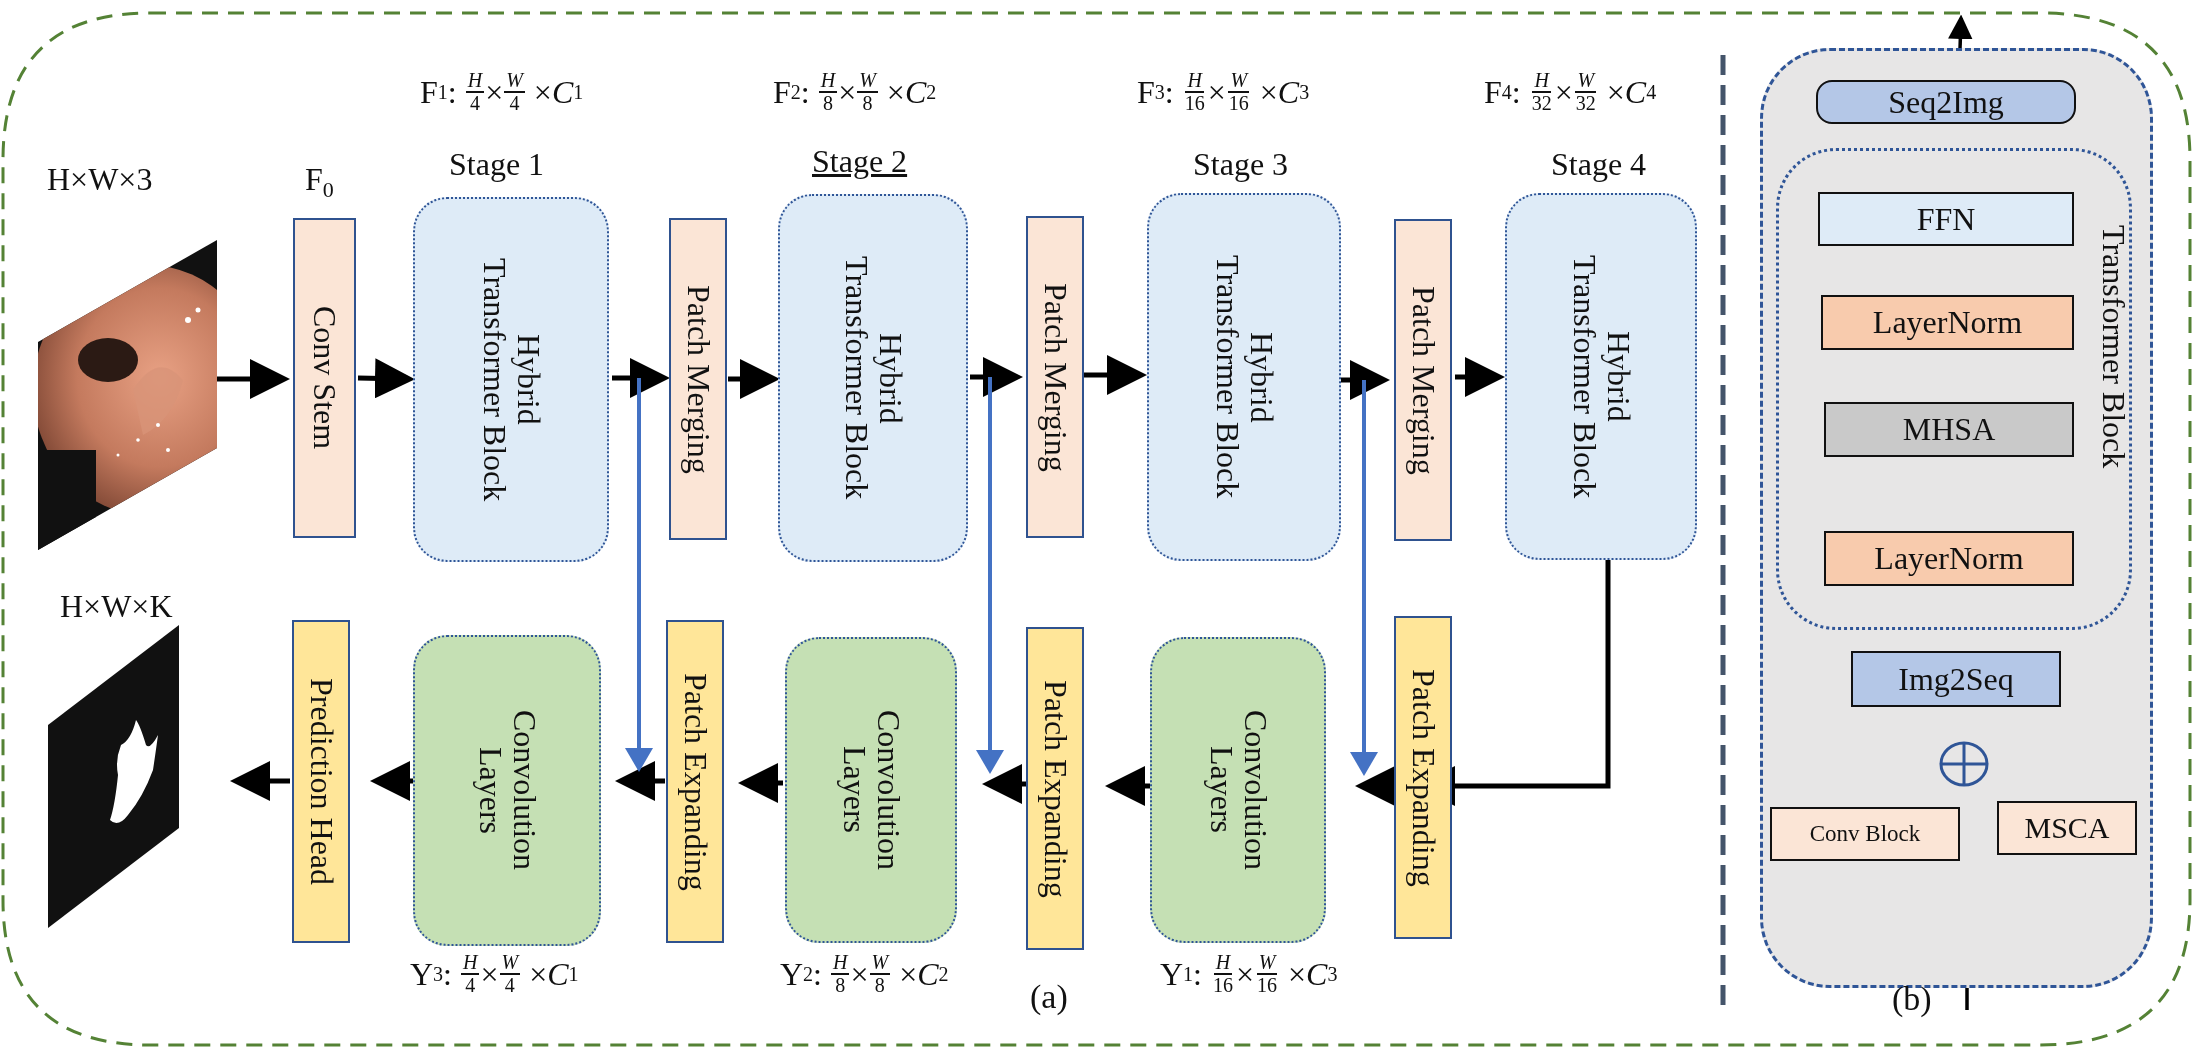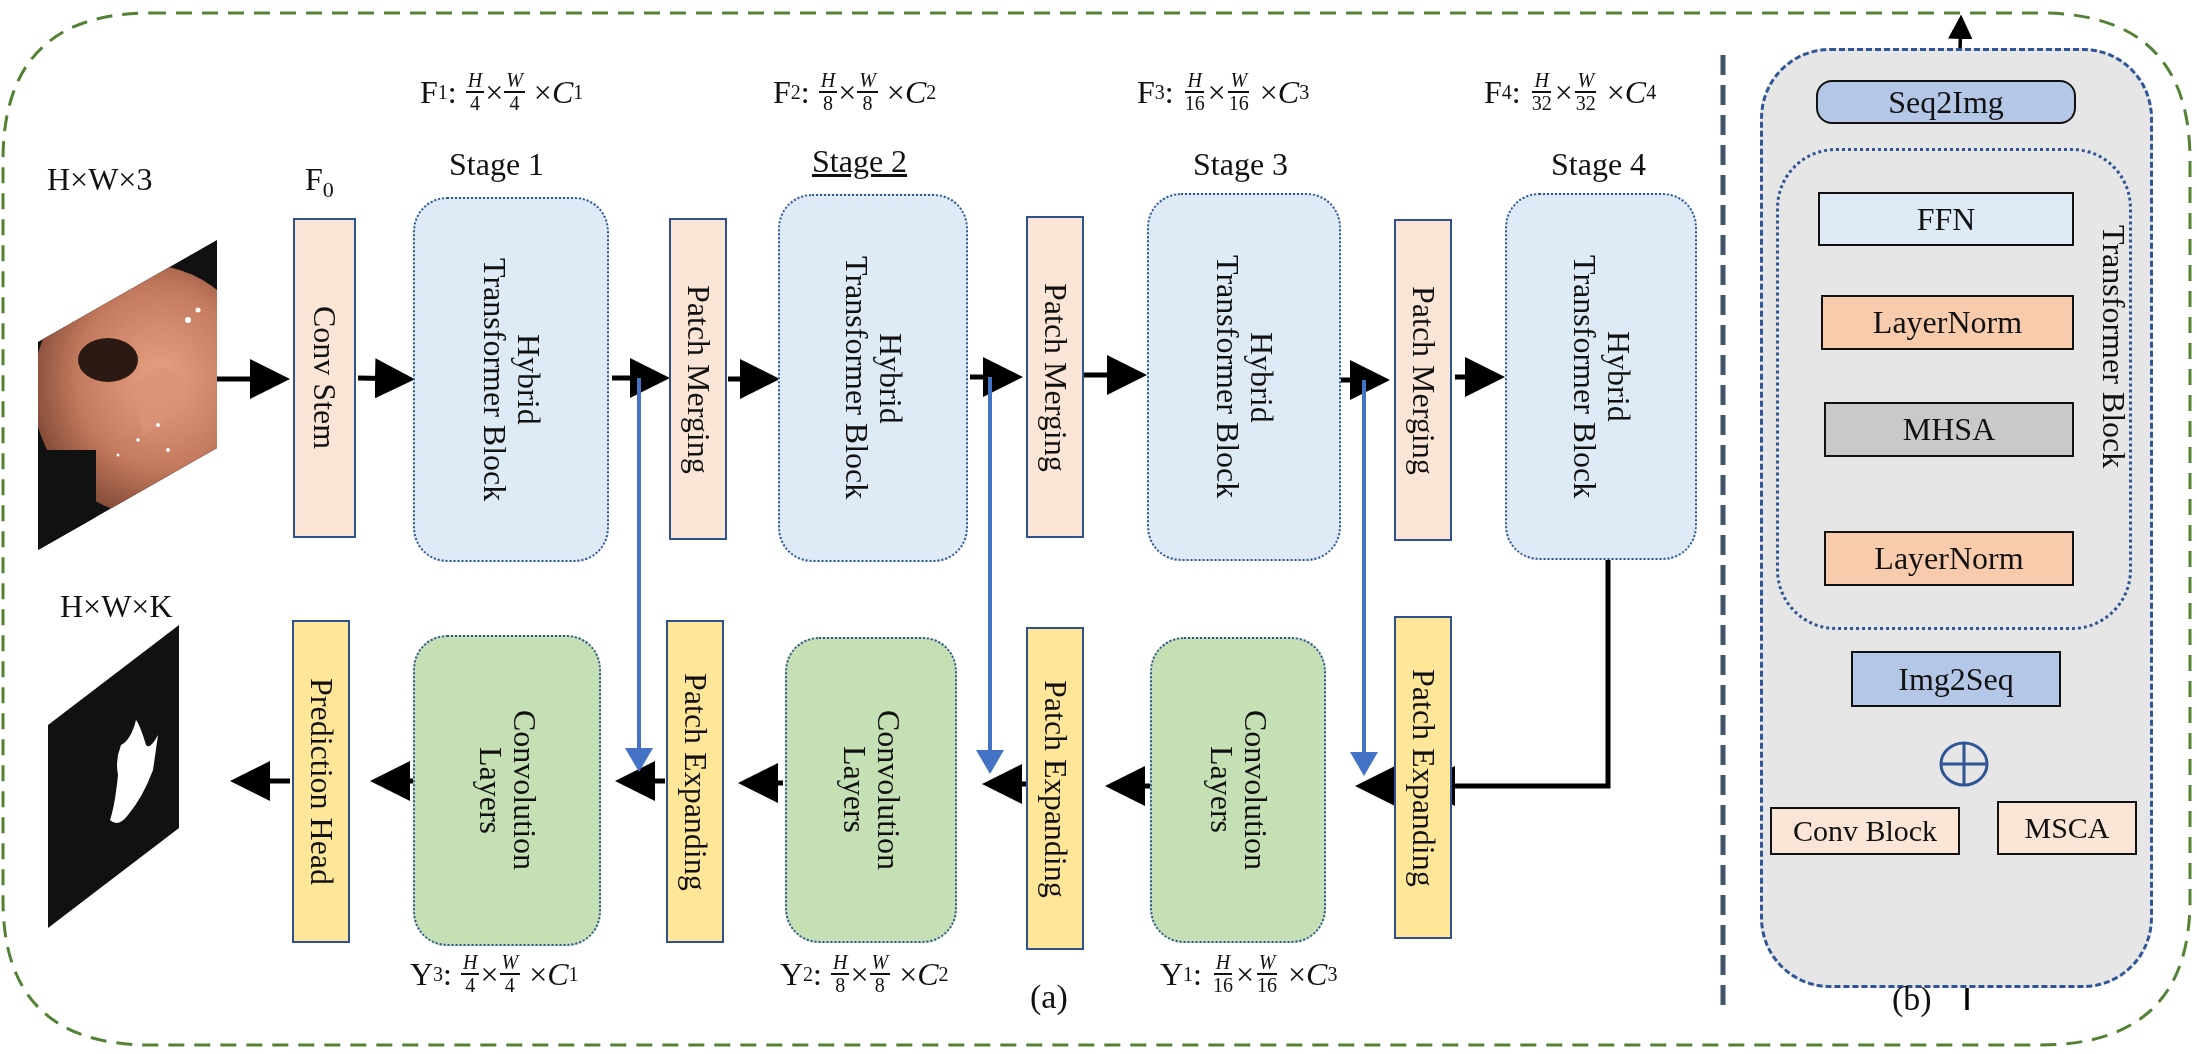--- a/index.html
+++ b/index.html
@@ -281,16 +281,16 @@
 <div class="bbox" style="left:1824px;top:402px;width:250px;height:55px;background:#c9c9c9;">MHSA</div>
 <div class="bbox" style="left:1824px;top:531px;width:250px;height:55px;background:#f8cbad;">LayerNorm</div>
 <div class="bbox" style="left:1827px;top:651px;width:210px;height:56px;background:#b4c7e7;margin-left:24px;">Img2Seq</div>
 
 <svg class="abs" style="left:1938px;top:740px;" width="52" height="48">
   <ellipse cx="26" cy="24" rx="23" ry="21" fill="none" stroke="#2f5597" stroke-width="3"></ellipse>
   <line x1="3" y1="24" x2="49" y2="24" stroke="#2f5597" stroke-width="3"></line>
   <line x1="26" y1="3" x2="26" y2="45" stroke="#2f5597" stroke-width="3"></line>
 </svg>
 
-<div class="bbox" style="left:1770px;top:807px;width:190px;height:48px;background:#fbe5d6;font-size:30px;">Conv Block</div>
+<div class="bbox" style="left:1770px;top:807px;width:190px;height:54px;background:#fbe5d6;font-size:23px;">Conv Block</div>
 <div class="bbox" style="left:1997px;top:801px;width:140px;height:54px;background:#fbe5d6;font-size:30px;">MSCA</div>
 
 <div class="label" style="left:1892px;top:982px;font-size:34px;">(b)</div>
 
 </body></html>

